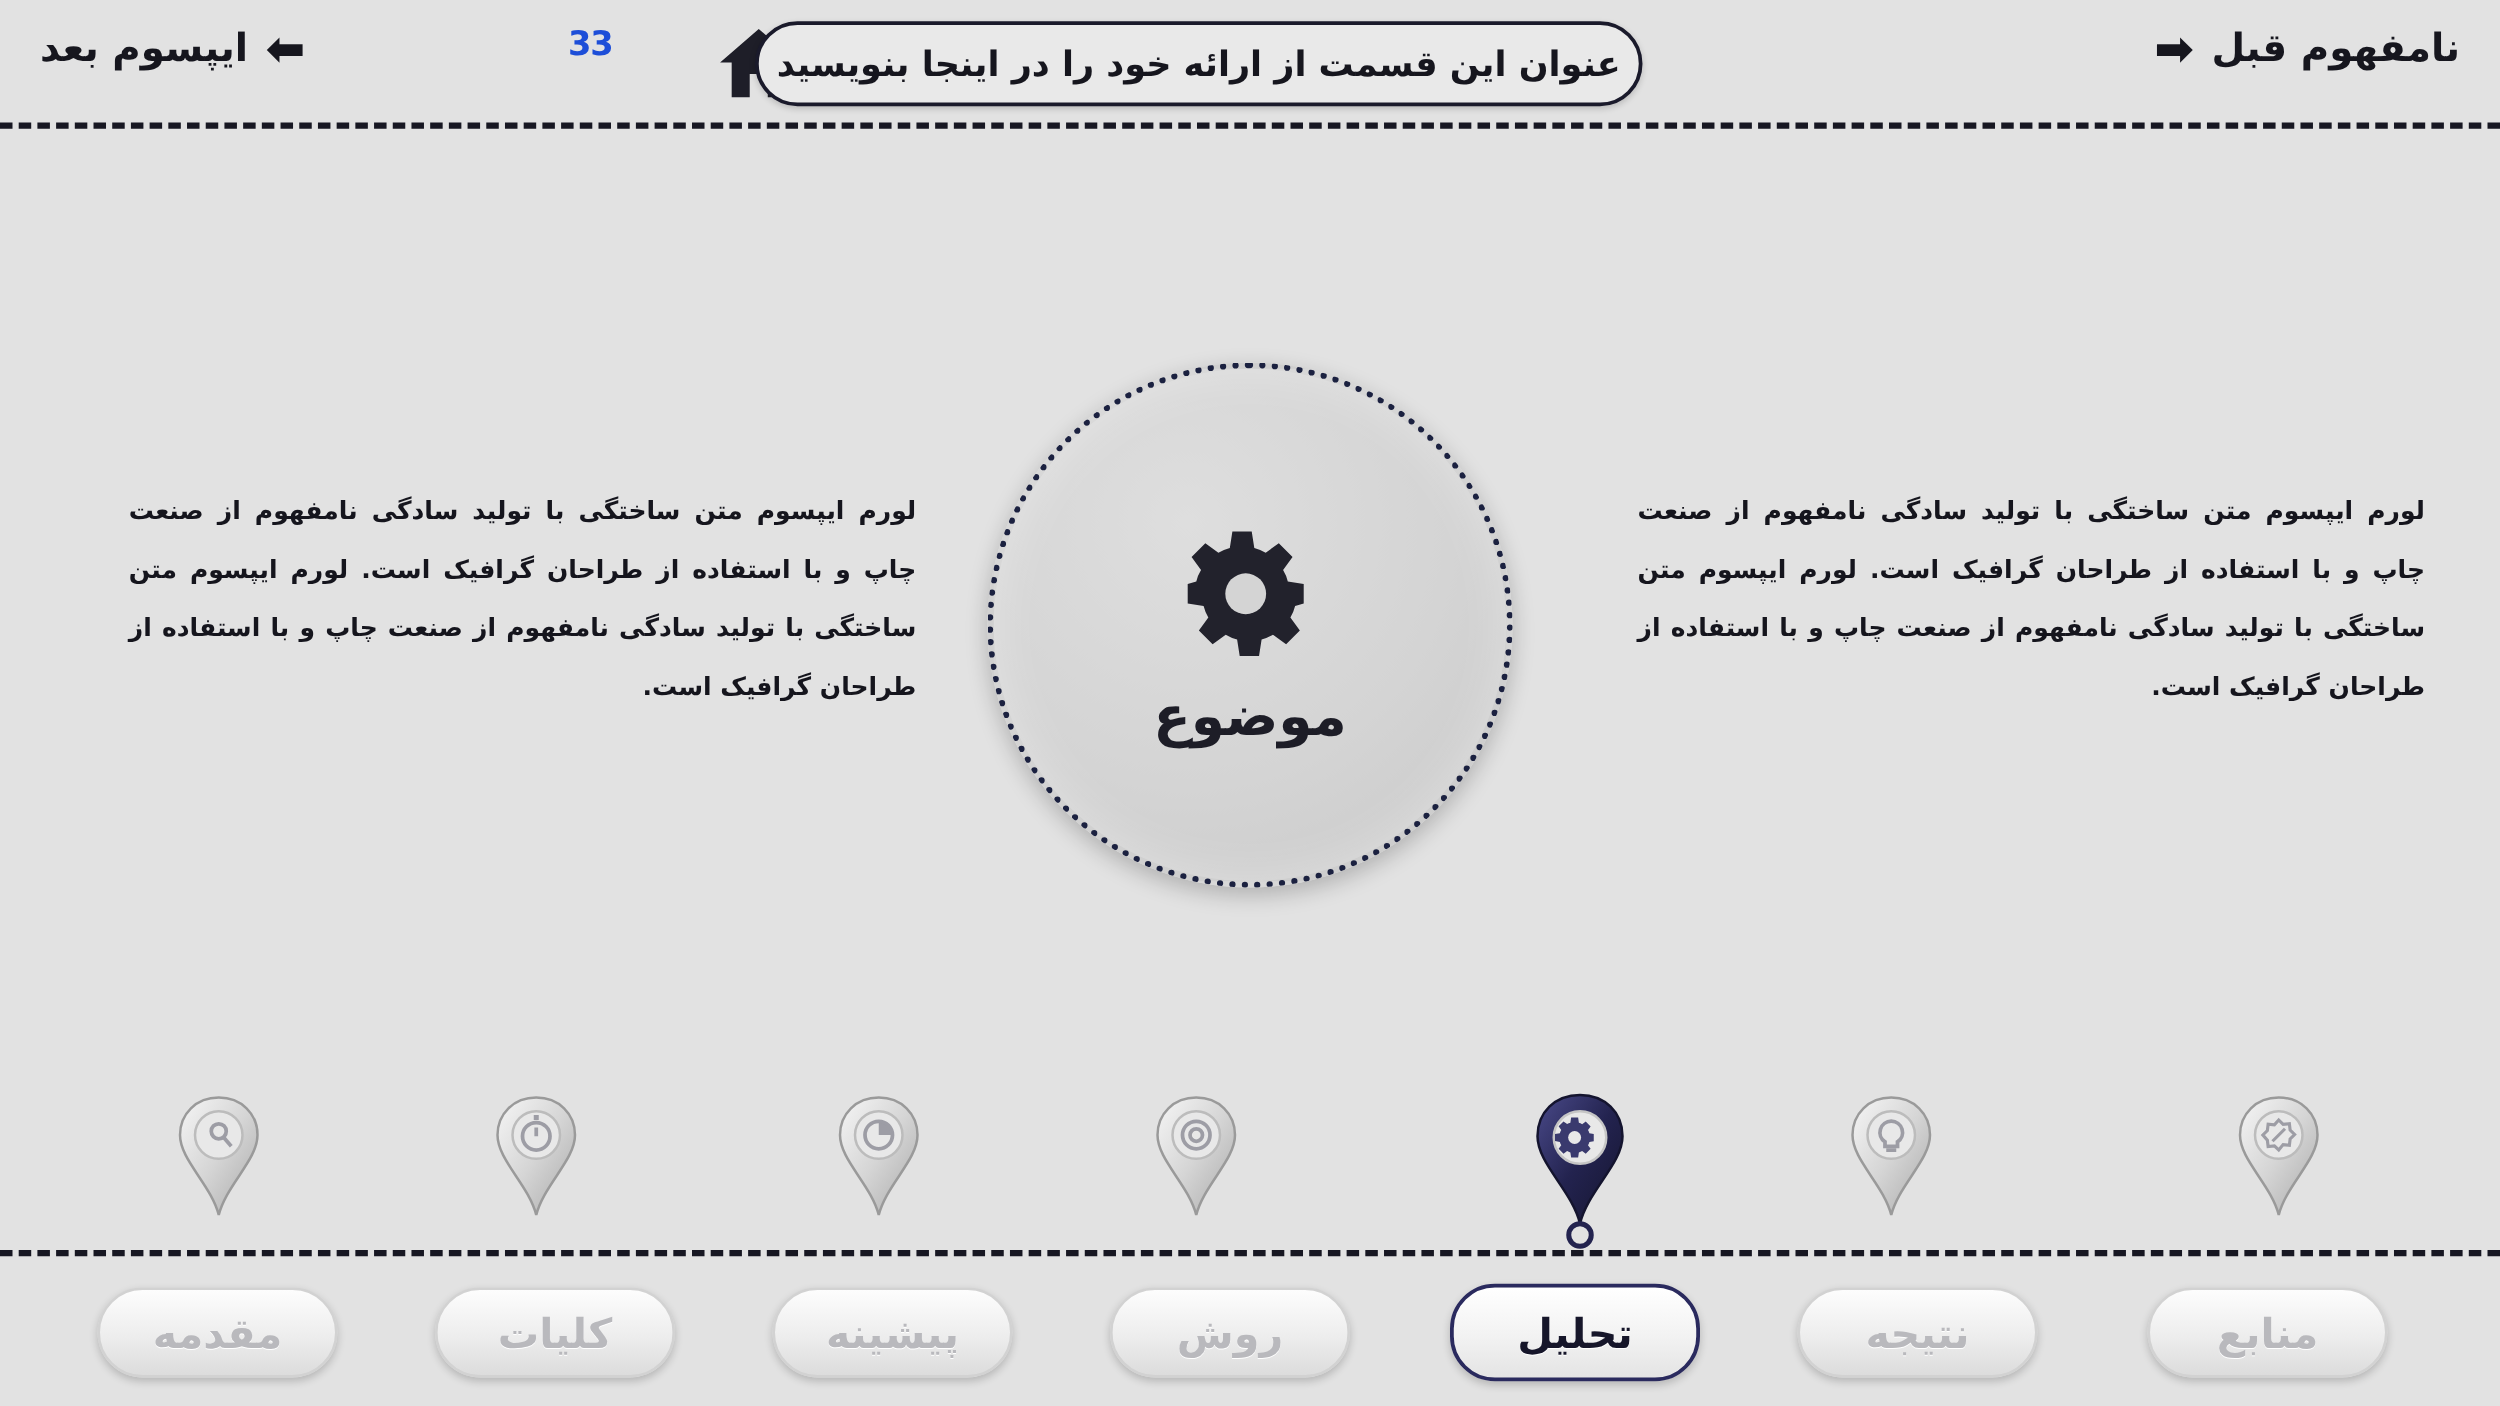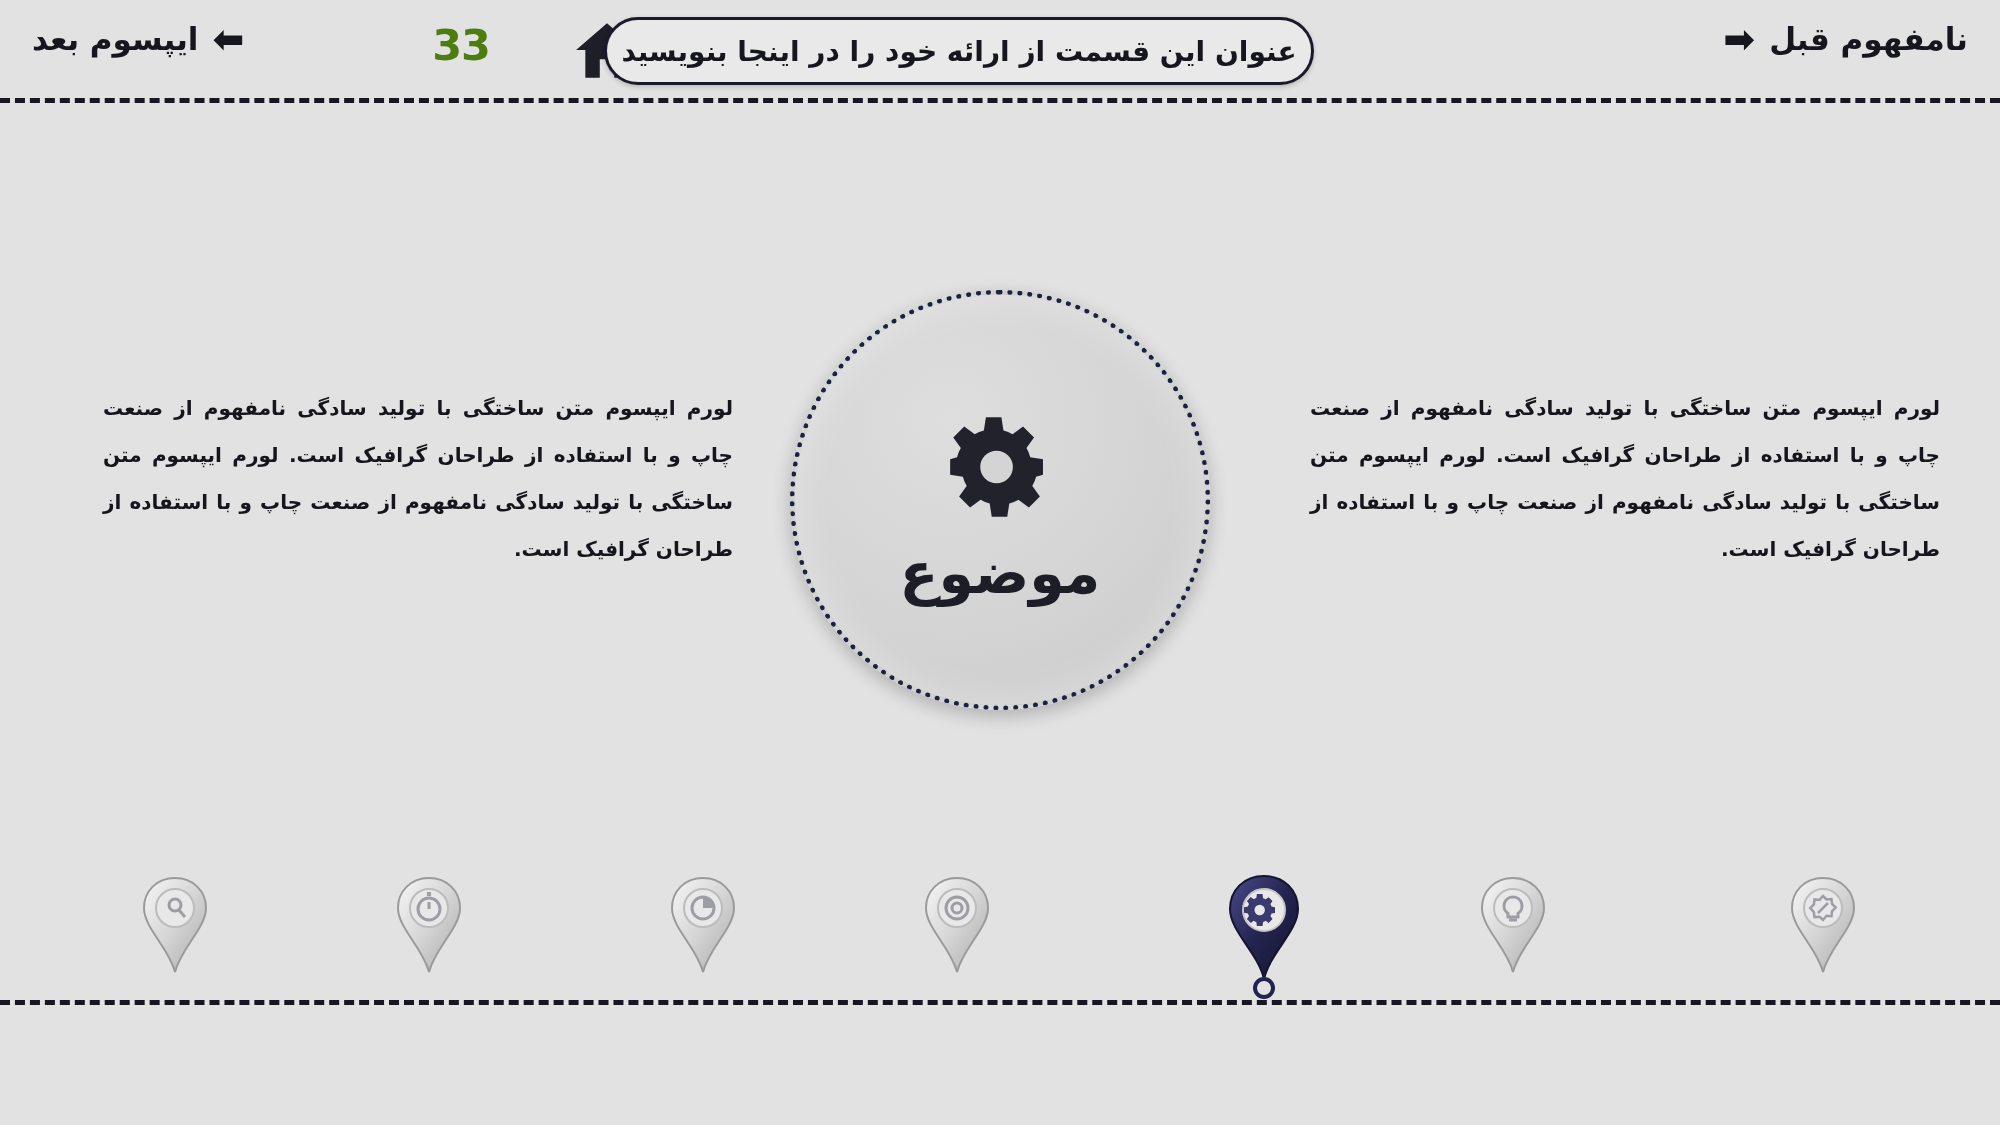--- a/index.html
+++ b/index.html
@@ -80,23 +80,23 @@
   .title-pill span {
     font-size: 28px;
     font-weight: bold;
     color: #16161e;
     white-space: nowrap;
   }
   .slide-number {
     position: absolute;
     right: 1510px;
     top: 20px;
-    font-size: 43px;
-    font-weight: bold;
-    color: #4d7c0f;
+    font-size: 27px;
+    font-weight: bold;
+    color: #1d4ed8;
     letter-spacing: -1px;
   }
 
   .dash-top {
     position: absolute;
     top: 98px;
     left: 0;
     width: 2000px;
     height: 0;
     border-top: 5px dashed #171722;
@@ -123,21 +123,21 @@
     box-shadow: 0 6px 18px rgba(0,0,0,0.22), inset 0 0 40px rgba(255,255,255,0.35);
     display: flex;
     flex-direction: column;
     align-items: center;
     justify-content: center;
     box-sizing: border-box;
   }
   .center-circle .gear-big { margin-top: 18px; }
   .center-label {
     margin-top: 14px;
-    font-size: 57px;
+    font-size: 44px;
     font-weight: bold;
     color: #1d1d27;
   }
 
   
   .para {
     position: absolute;
     top: 385px;
     width: 630px;
     font-size: 20px;
@@ -324,14 +324,37 @@
         <path d="M43 6c-18 0-31 13-31 30 0 20 25 40 31 64 6-24 31-44 31-64 0-17-13-30-31-30z" fill="url(#pg)" stroke="#9a9a9a" stroke-width="2"></path>
         <circle cx="43" cy="36" r="19" fill="#e8e8e8" stroke="#bcbcbc" stroke-width="2"></circle>
         <path d="M43 24l3.5 3.5 5-0.5.6 5 3.6 3.6-3.6 3.6-.6 5-5-.5L43 48l-3.5-3.3-5 .5-.6-5L30.3 36l3.6-3.6.6-5 5 .5z" fill="none" stroke="#9d9da5" stroke-width="2.5"></path>
         <line x1="38" y1="41" x2="48" y2="31" stroke="#9d9da5" stroke-width="2.5"></line>
       </svg>
     </div>
   </div>
 
   <div class="dash-bottom"></div>
 
+  <div class="tabs">
+    <div class="tab" style="right:1730px;">
+      <span>مقدمه</span>
+    </div>
+    <div class="tab" style="right:1460px;">
+      <span>کلیات</span>
+    </div>
+    <div class="tab" style="right:1190px;">
+      <span>پیشینه</span>
+    </div>
+    <div class="tab" style="right:920px;">
+      <span>روش</span>
+    </div>
+    <div class="tab active" style="right:640px; width:200px; height:78px; top:-3px;">
+      <span>تحلیل</span>
+    </div>
+    <div class="tab" style="right:370px;">
+      <span>نتیجه</span>
+    </div>
+    <div class="tab" style="right:90px;">
+      <span>منابع</span>
+    </div>
+  </div>
 
 </div>
 
 </body></html>

